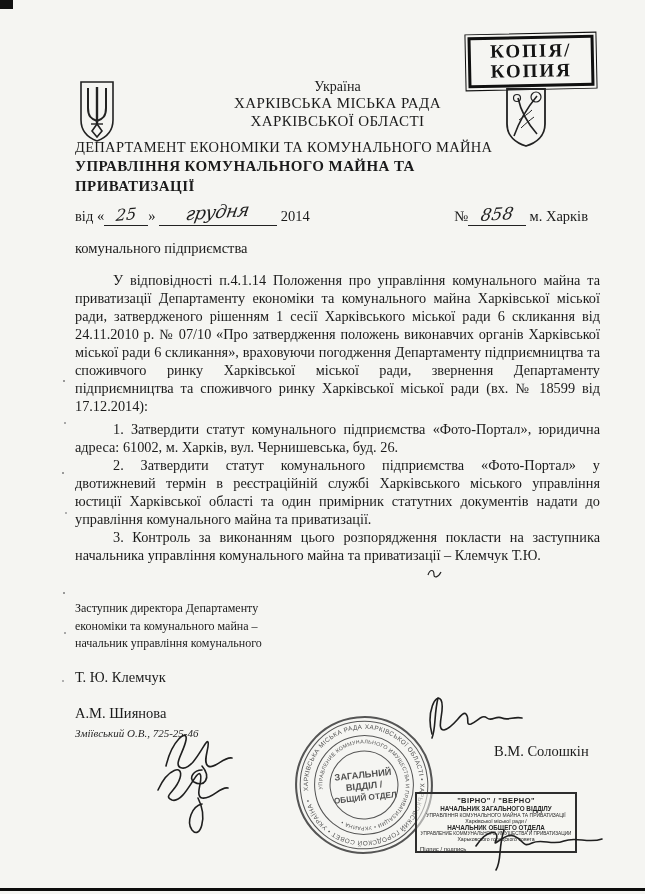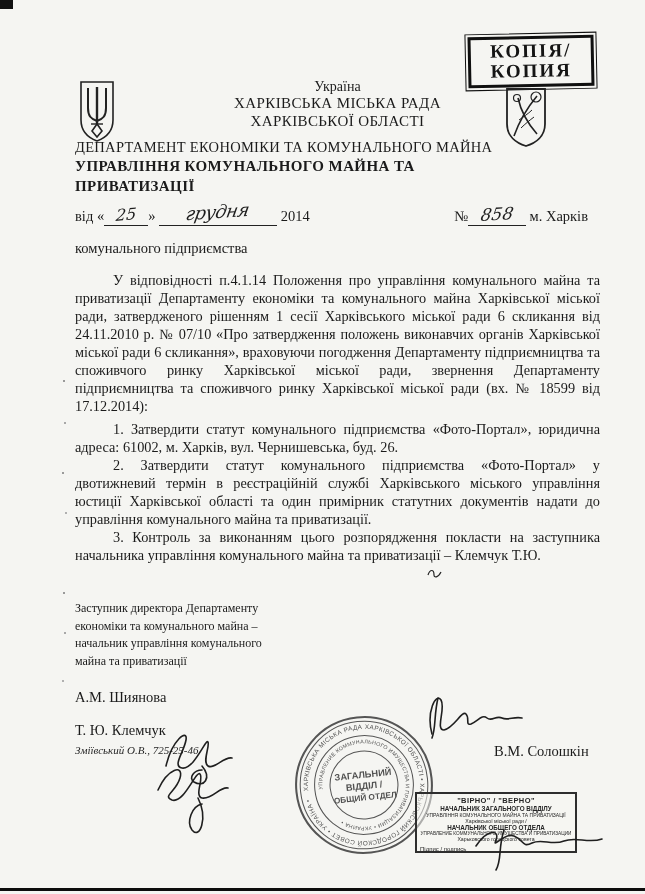--- a/index.html
+++ b/index.html
@@ -163,25 +163,24 @@
     <div class="items">
       <p>1. Затвердити статут комунального підприємства «Фото-Портал», юридична адреса: 61002, м. Харків, вул. Чернишевська, буд. 26.</p>
       <p>2. Затвердити статут комунального підприємства «Фото-Портал» у двотижневий термін в реєстраційній службі Харківського міського управління юстиції Харківської області та один примірник статутних документів надати до управління комунального майна та приватизації.</p>
       <p>3. Контроль за виконанням цього розпорядження покласти на заступника начальника управління комунального майна та приватизації – Клемчук Т.Ю.</p>
     </div>
 
     <div class="sig-pos">
       <div>Заступник директора Департаменту</div>
       <div>економіки та комунального майна –</div>
       <div>начальник управління комунального</div>
-      <div>майна та приватизації</div>
-    </div>
-
+    </div>
+
+    <div class="sig-name">Т. Ю. Клемчук</div>
     <div class="sig-name second">А.М. Шиянова</div>
-    <div class="sig-name">Т. Ю. Клемчук</div>
     <div class="executor">Зміївський О.В., 725-25-46</div>
   </div>
 
   <div class="right-name">В.М. Солошкін</div>
 
   <svg class="sig" style="left:158px; top:726px;" width="115" height="62" viewBox="0 0 115 62">
     <path d="M8,40 C14,14 30,2 28,14 C26,26 14,40 24,42 C36,44 48,12 50,16 C52,20 44,36 50,40 C56,44 66,30 74,32"></path>
     <path d="M44,40 C54,52 46,62 36,56 C30,52 36,44 44,44"></path>
   </svg>
 

